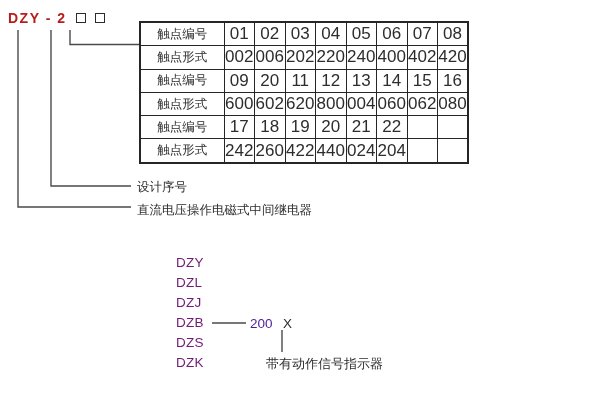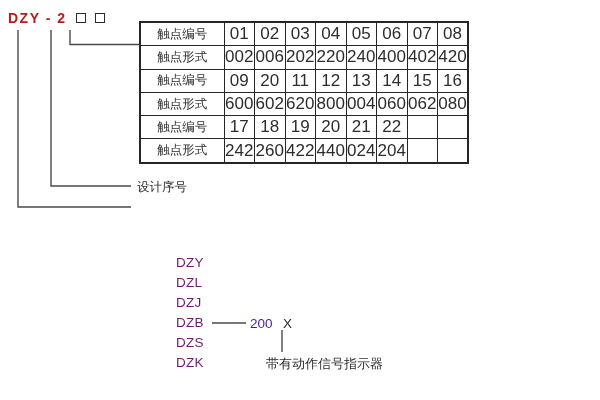--- a/index.html
+++ b/index.html
@@ -136,20 +136,21 @@
         <td>440</td>
         <td>024</td>
         <td>204</td>
         <td></td>
         <td></td>
       </tr>
     </tbody>
   </table>
 
   <div class="lbl design">设计序号</div>
+  <div class="lbl relay">直流电压操作电磁式中间继电器</div>
 
   <div class="series">
     <div class="series-item">DZY</div>
     <div class="series-item">DZL</div>
     <div class="series-item">DZJ</div>
     <div class="series-item">DZB</div>
     <div class="series-item">DZS</div>
     <div class="series-item">DZK</div>
   </div>
 

